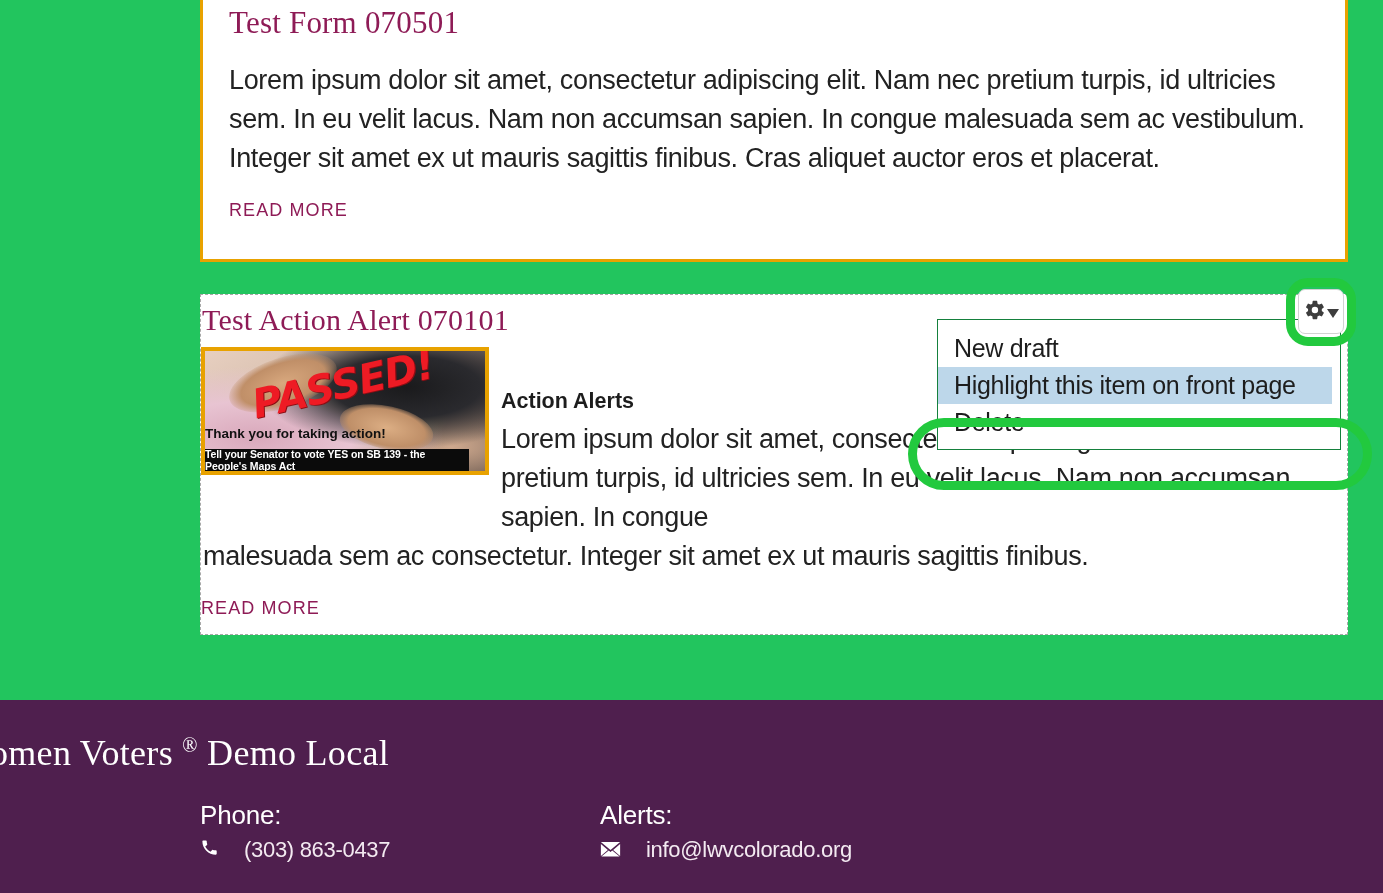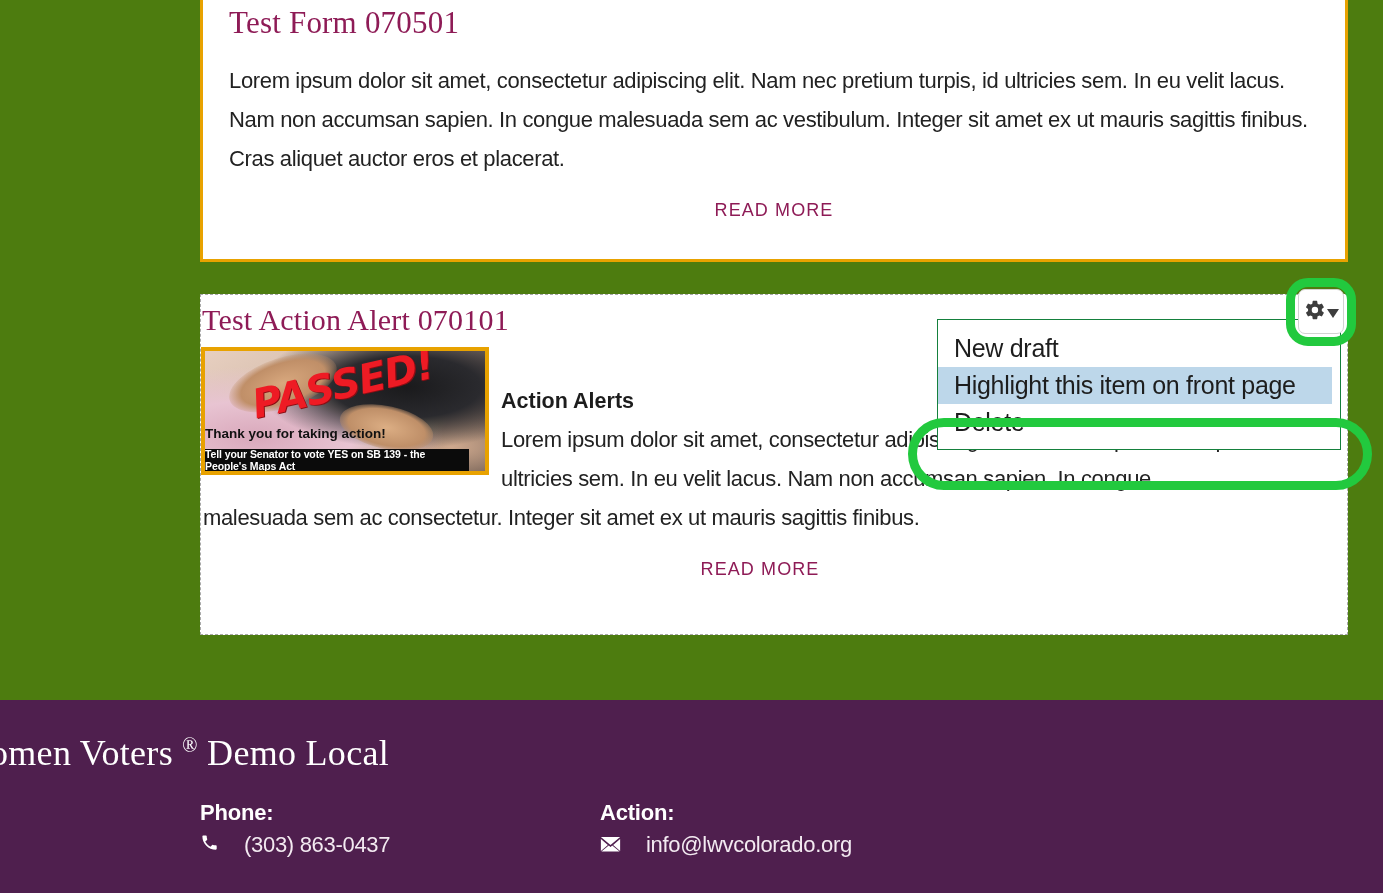--- a/index.html
+++ b/index.html
@@ -7,21 +7,21 @@
     width: 1383px;
     height: 893px;
     background: #ffffff;
     font-family: "Liberation Sans", sans-serif;
     overflow: hidden;
   }
   #page {
     position: relative;
     width: 1383px;
     height: 893px;
-    background: #4d7c0f;
+    background: #22c55e;
   }
 
   
   .card-highlight {
     position: absolute;
     left: 200px;
     top: -60px;
     width: 1148px;
     height: 322px;
     border: 3px solid #e8a200;
@@ -32,35 +32,35 @@
     font-family: "Liberation Serif", serif;
     font-size: 31px;
     color: #8e1b56;
     font-weight: 400;
     letter-spacing: 0.2px;
   }
   .card-highlight .card-title { padding-top: 62px; }
 
   .body-text {
     font-family: "Liberation Sans", sans-serif;
-    font-size: 22px;
+    font-size: 27px;
     line-height: 39px;
     color: #222222;
     letter-spacing: -0.35px;
   }
   .card-highlight .body-text {
     margin-top: 20px;
     width: 1094px;
   }
   .read-more {
     font-family: "Liberation Sans", sans-serif;
     font-size: 18px;
     color: #8e1b56;
     letter-spacing: 1.1px;
-    text-align: center;
+    text-align: left;
     text-decoration: none;
     display: block;
   }
   .card-highlight .read-more {
     margin-top: 22px;
     padding-right: 0px;
   }
 
   
   .card-plain {
@@ -283,22 +283,22 @@
   }
   .footer-title sup {
     font-size: 20px;
     vertical-align: super;
   }
   .f-col {
     position: absolute;
     font-family: "Liberation Sans", sans-serif;
   }
   .f-label {
-    font-weight: bold;
-    font-size: 22px;
+    font-weight: normal;
+    font-size: 26px;
     color: #ffffff;
     letter-spacing: -0.2px;
   }
   .f-value {
     margin-top: 6px;
     font-size: 22px;
     color: #f3eaf1;
     letter-spacing: -0.3px;
     display: flex;
     align-items: center;
@@ -375,21 +375,21 @@
         <span>
           <svg width="19" height="19" viewBox="0 0 24 24" fill="#ffffff">
             <path d="M6.6 10.8c1.4 2.8 3.8 5.1 6.6 6.6l2.2-2.2c.3-.3.7-.4 1-.2 1.2.4 2.4.6 3.7.6.6 0 1 .4 1 1V20c0 .6-.4 1-1 1C10.6 21 3 13.4 3 4c0-.6.4-1 1-1h3.5c.6 0 1 .4 1 1 0 1.3.2 2.5.6 3.7.1.3 0 .7-.2 1l-2.3 2.1z"></path>
           </svg>
         </span>
         <span>(303) 863-0437</span>
       </div>
     </div>
 
     <div class="f-col f-email">
-      <div class="f-label">Action:</div>
+      <div class="f-label">Alerts:</div>
       <div class="f-value">
         <span>
           <svg width="21" height="16" viewBox="0 0 24 18" fill="#ffffff">
             <path d="M1 1h22L12 10 1 1zm0 2.3L9 10l-8 7V3.3zM23 3.3V17l-8-7 8-6.7zM1.6 17.6 10 10.8l2 1.6 2-1.6 8.4 6.8H1.6z"></path>
           </svg>
         </span>
         <span>info@lwvcolorado.org</span>
       </div>
     </div>
 

